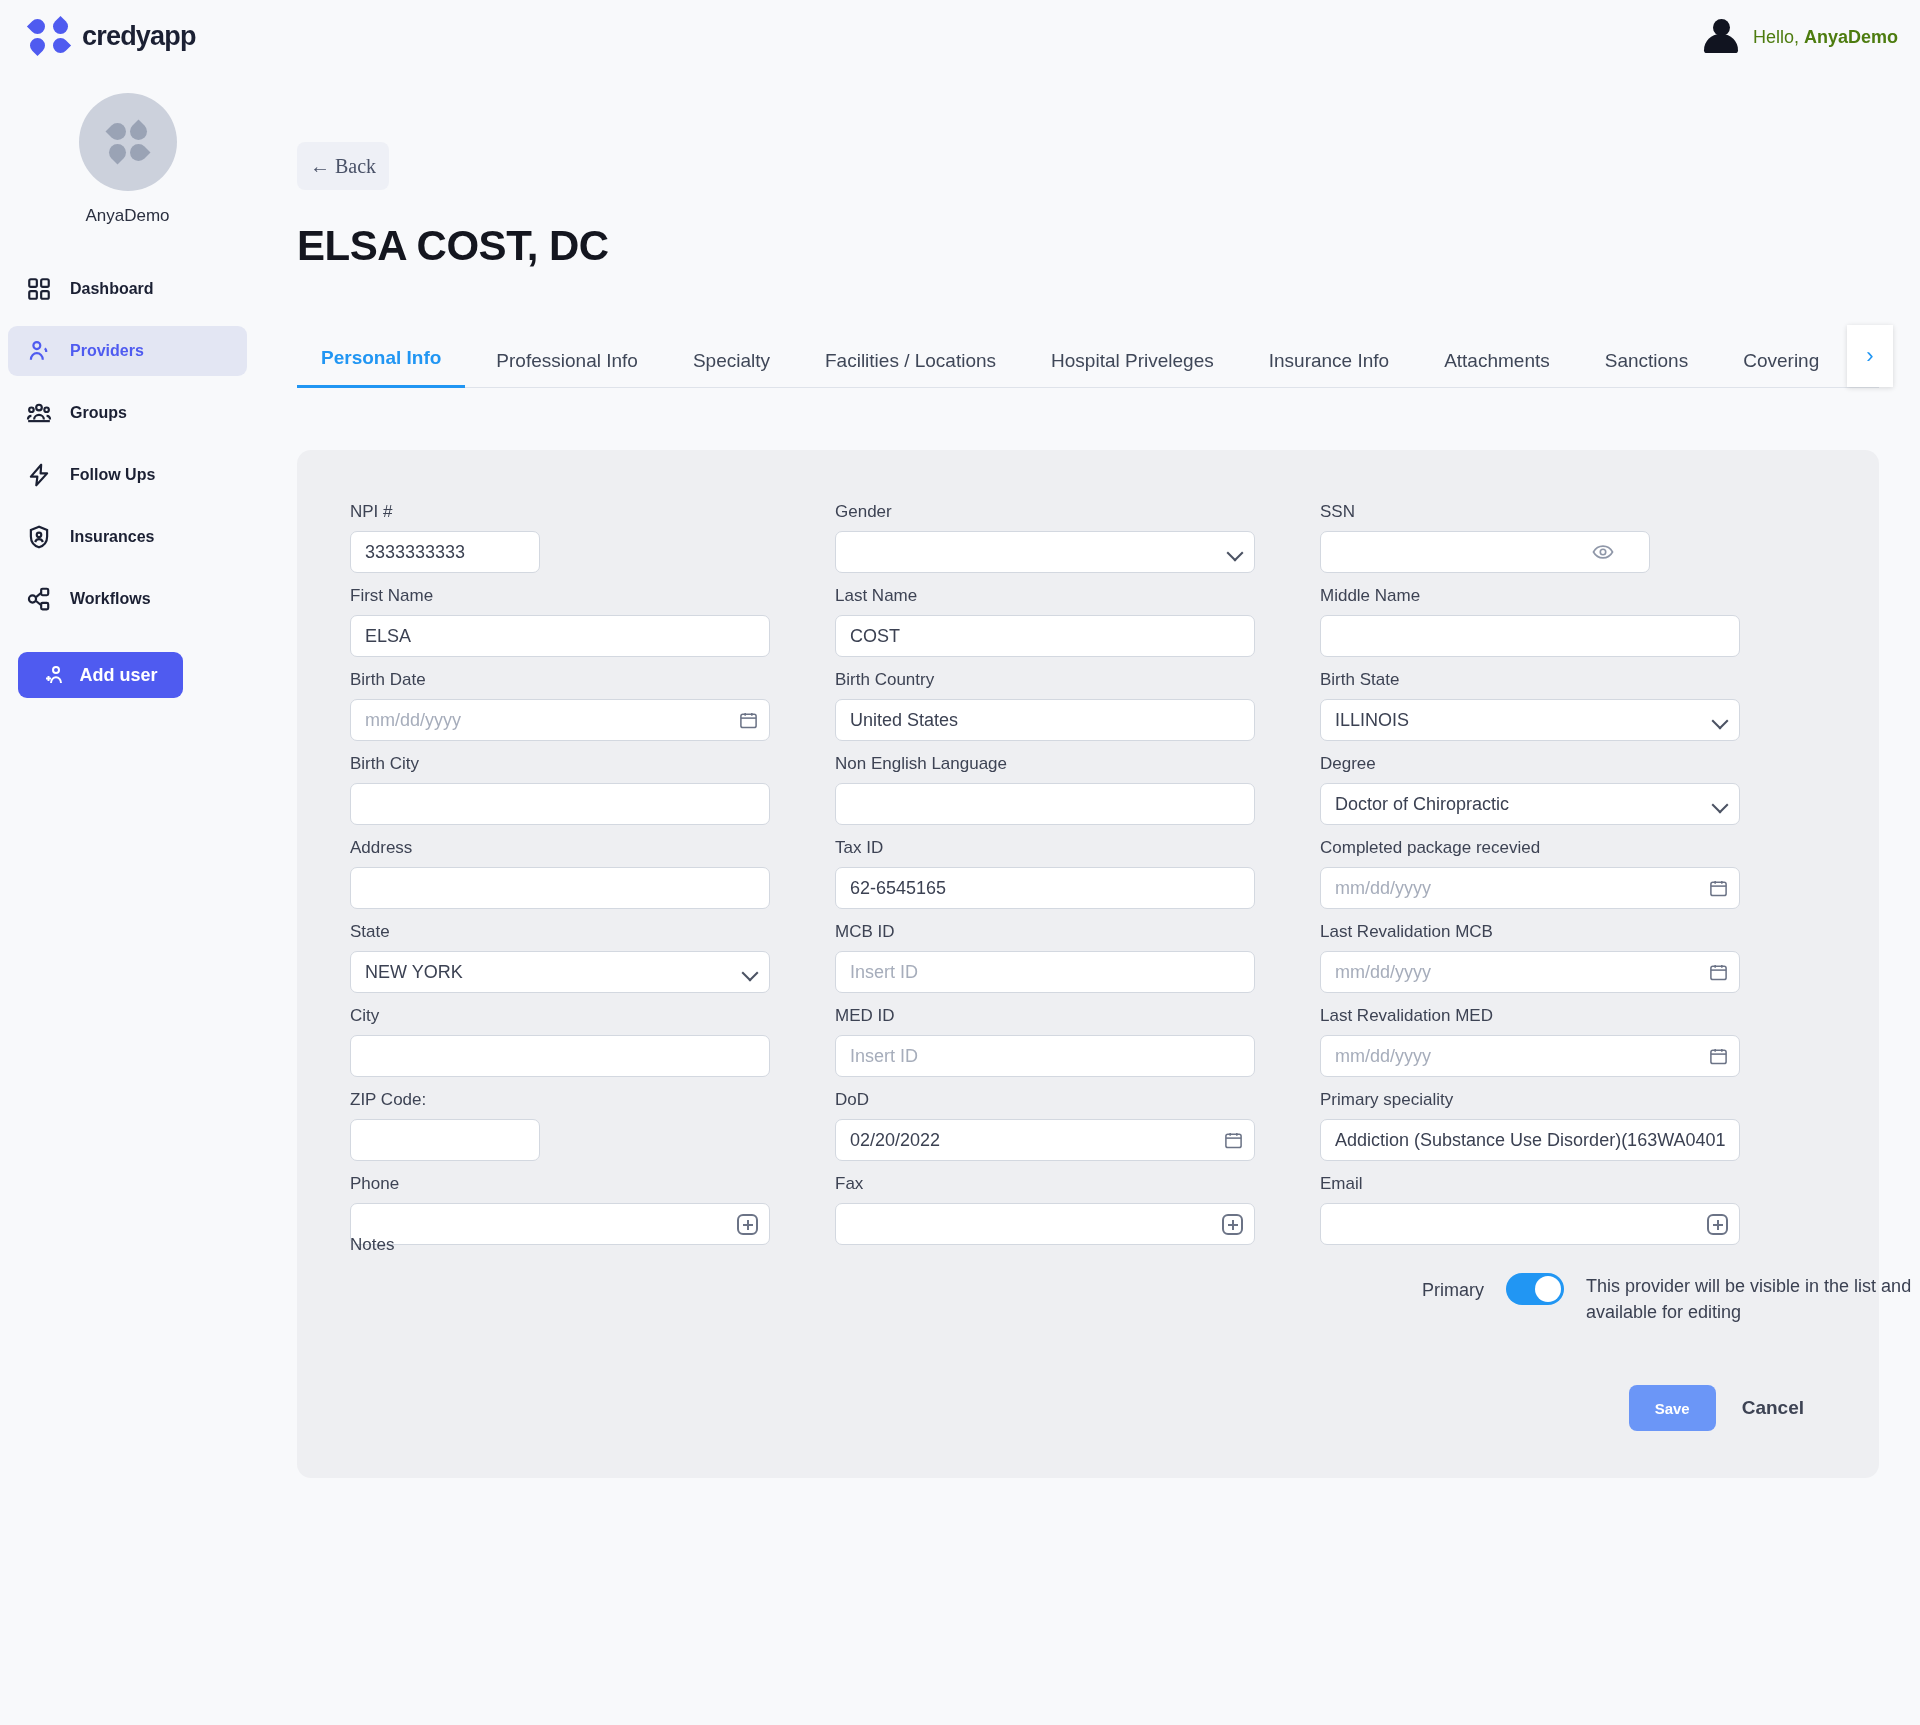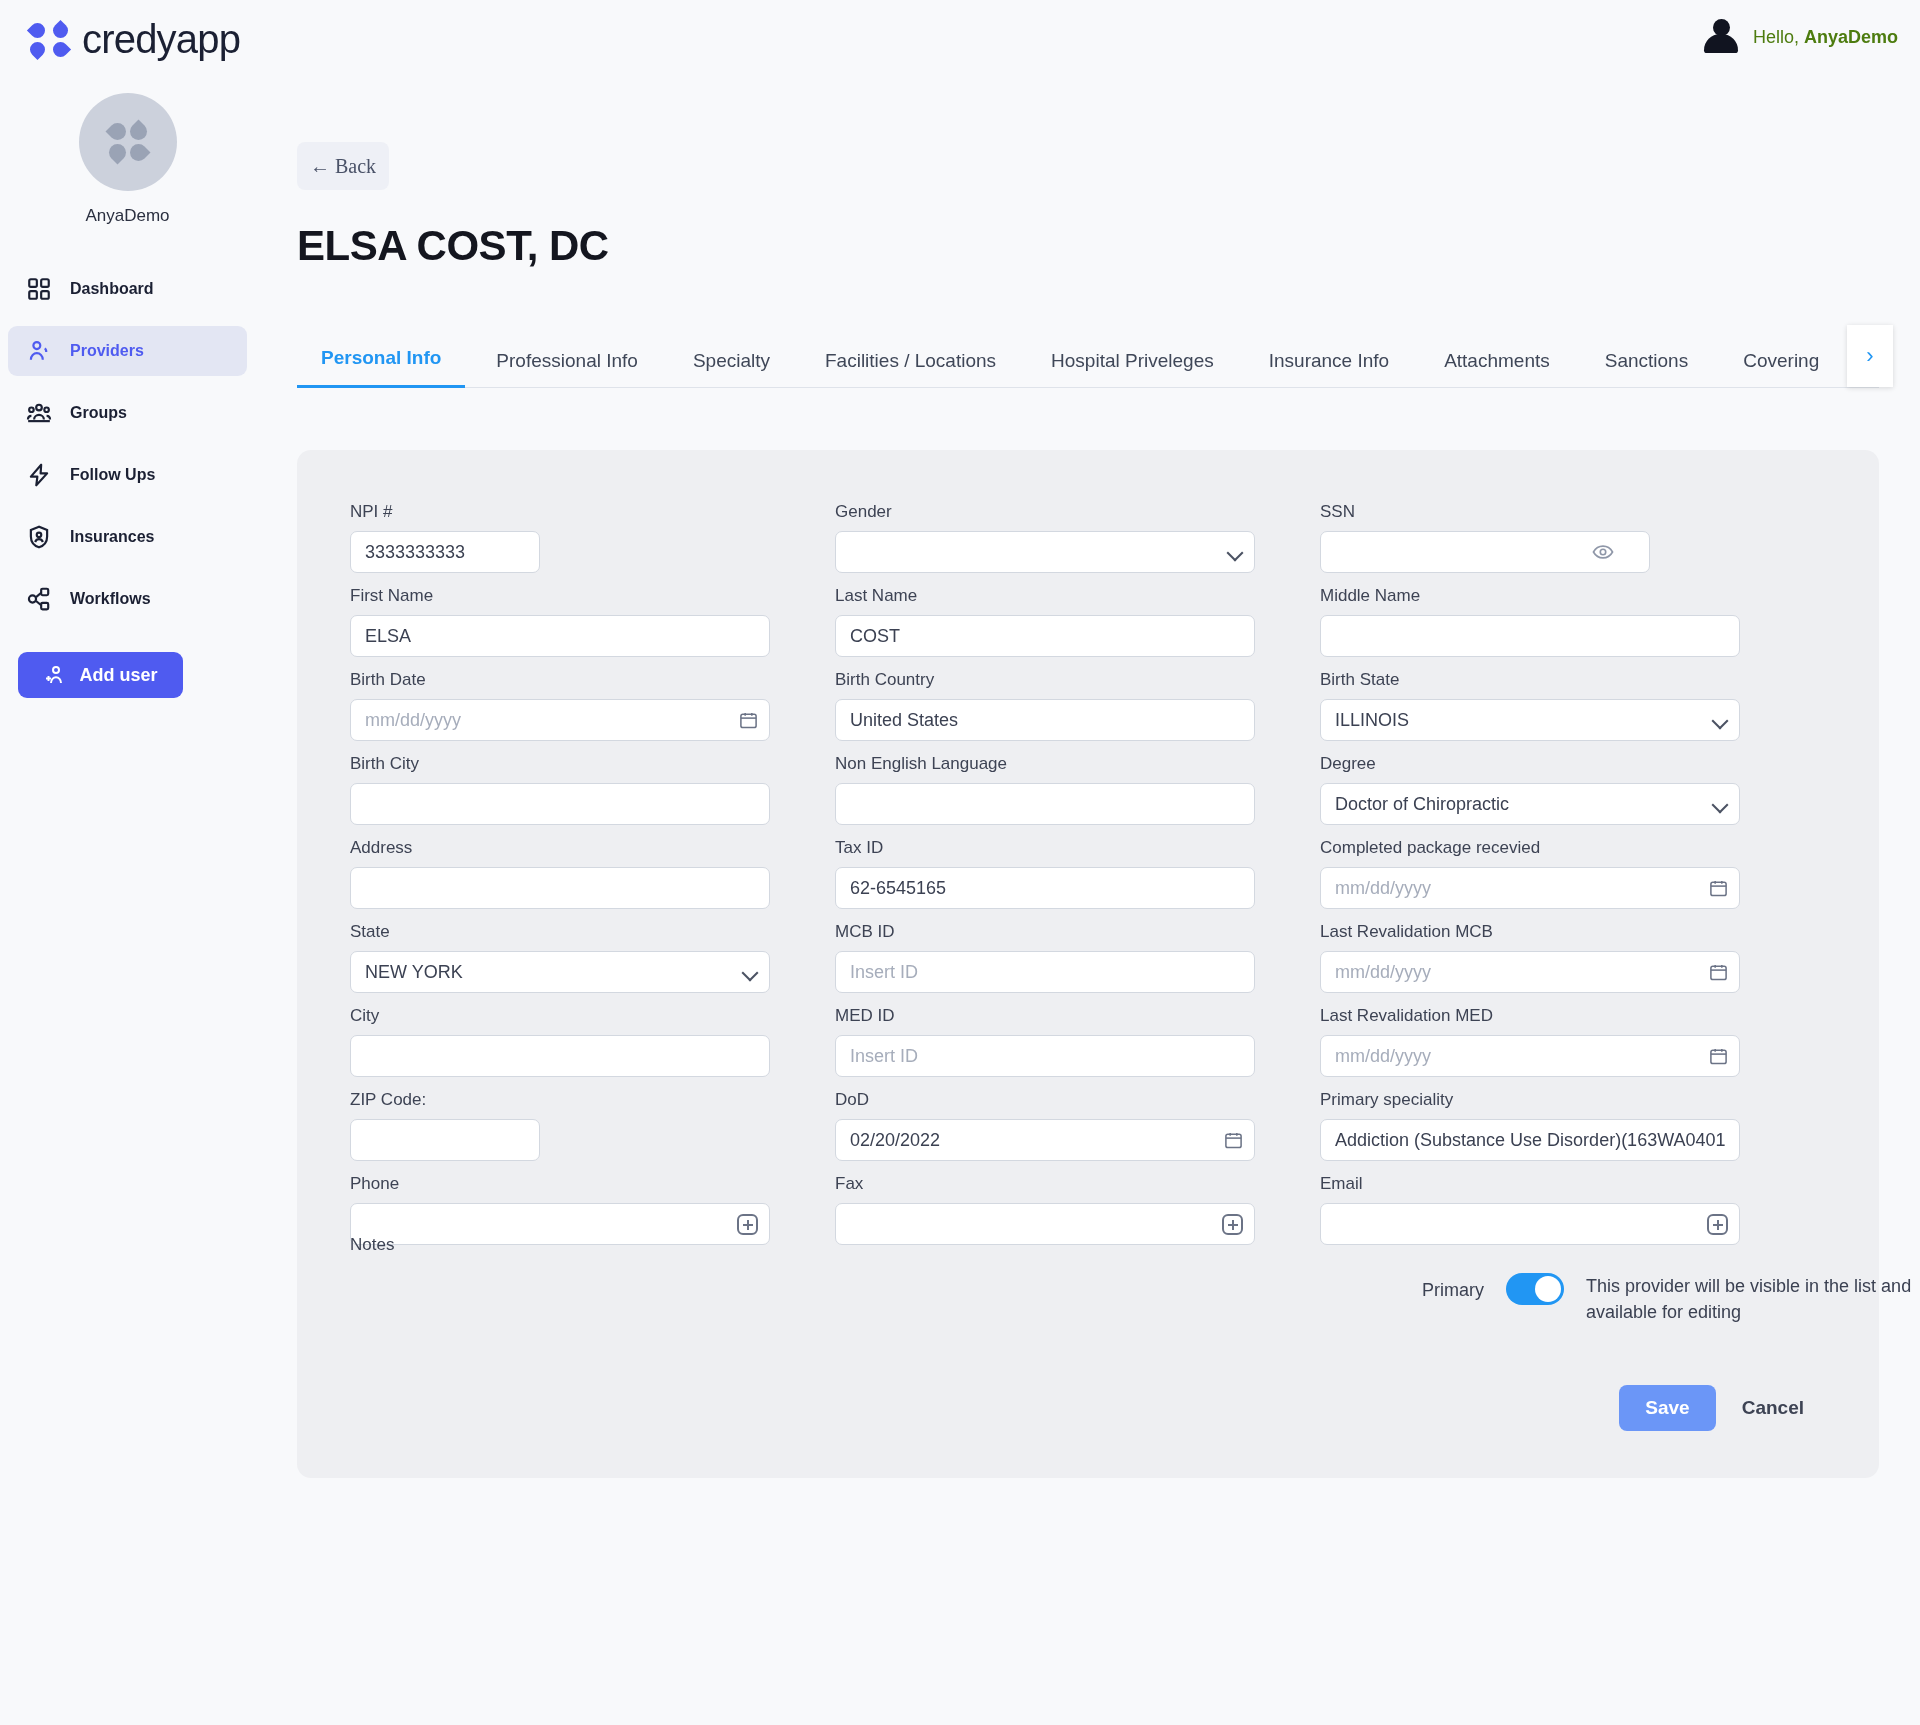--- a/index.html
+++ b/index.html
@@ -22,21 +22,21 @@
   .brand-mark { width: 38px; height: 38px; position: relative; }
   .brand-mark span {
     position: absolute; width: 15px; height: 15px; border-radius: 50% 50% 50% 0;
     background: #4f5bf0;
   }
   .brand-mark span:nth-child(1){ left:0;  top:2px;  transform: rotate(45deg); }
   .brand-mark span:nth-child(2){ right:0; top:2px;  transform: rotate(135deg);}
   .brand-mark span:nth-child(3){ right:0; bottom:2px;transform: rotate(225deg);}
   .brand-mark span:nth-child(4){ left:0;  bottom:2px;transform: rotate(315deg);}
   .brand-name {
-    font-size: 40px; font-weight: 400; color: #1b2033; letter-spacing: -0.8px;
+    font-size: 27px; font-weight: 700; color: #1b2033; letter-spacing: -0.8px;
   }
   .user-greet {
     position: absolute; right: 22px; top: 17px;
     display: flex; align-items: center; gap: 13px;
   }
   .greet-avatar {
     width: 38px; height: 40px; position: relative;
   }
   .greet-avatar .head {
     position: absolute; left: 11px; top: 2px; width: 17px; height: 17px;
@@ -196,21 +196,21 @@
     padding-top: 1px;
   }
 
   .footer-actions {
     position: absolute; right: 75px; bottom: 47px;
     display: flex; align-items: center; gap: 26px;
   }
   .save-btn {
     height: 46px; padding: 0 26px; background: #6b96f7; color: #fff;
     border: none; border-radius: 8px; font-family: inherit;
-    font-size: 19px; font-weight: 700; cursor: pointer;
+    font-size: 15px; font-weight: 700; cursor: pointer;
   }
   .cancel-btn {
     background: none; border: none; font-family: inherit;
     font-size: 19px; font-weight: 700; color: #3d4354; cursor: pointer;
   }
 </style>
 </head>
 <body>
 
 <div class="topbar">

